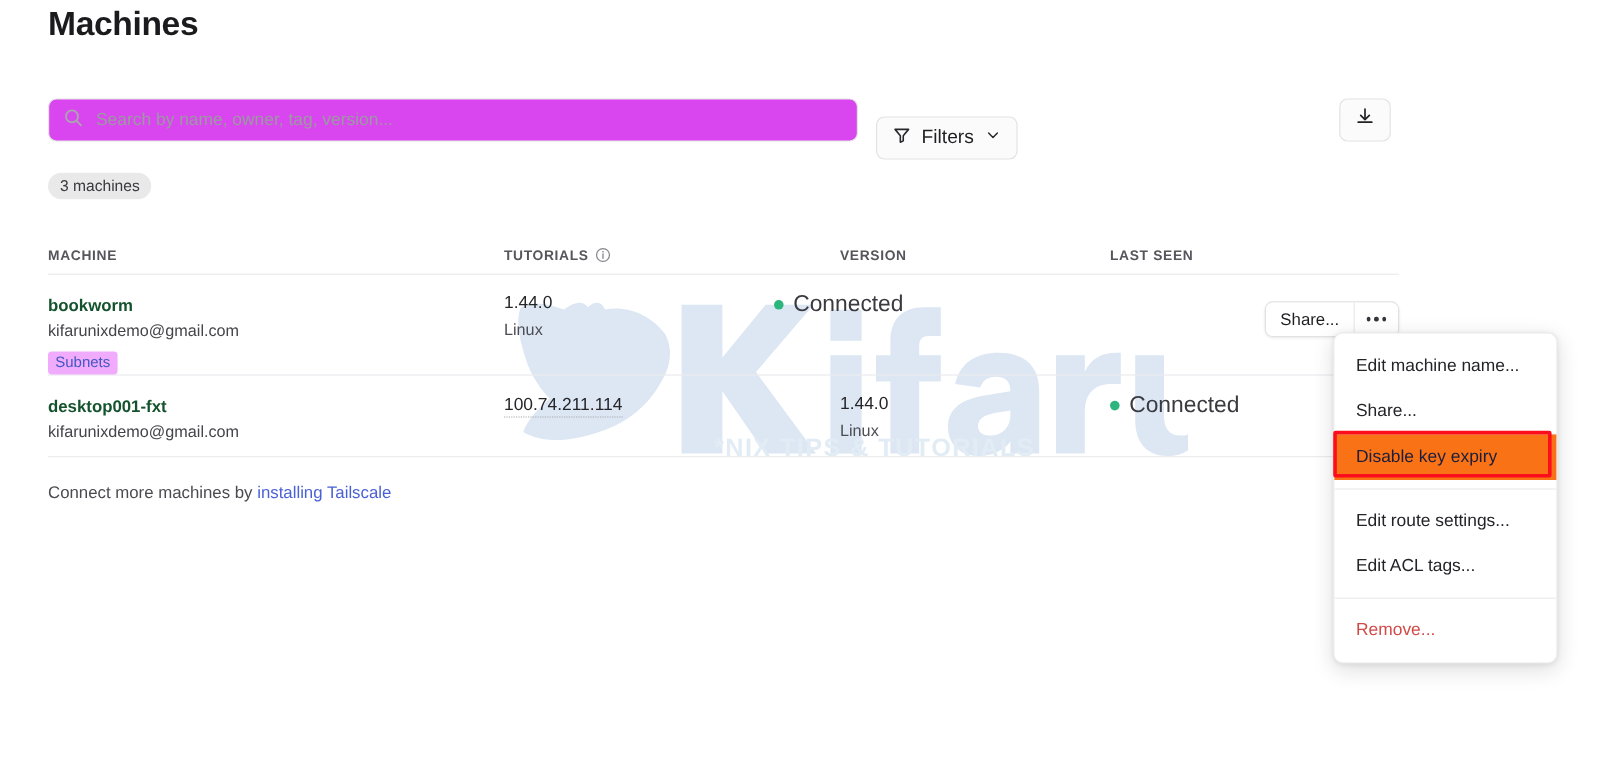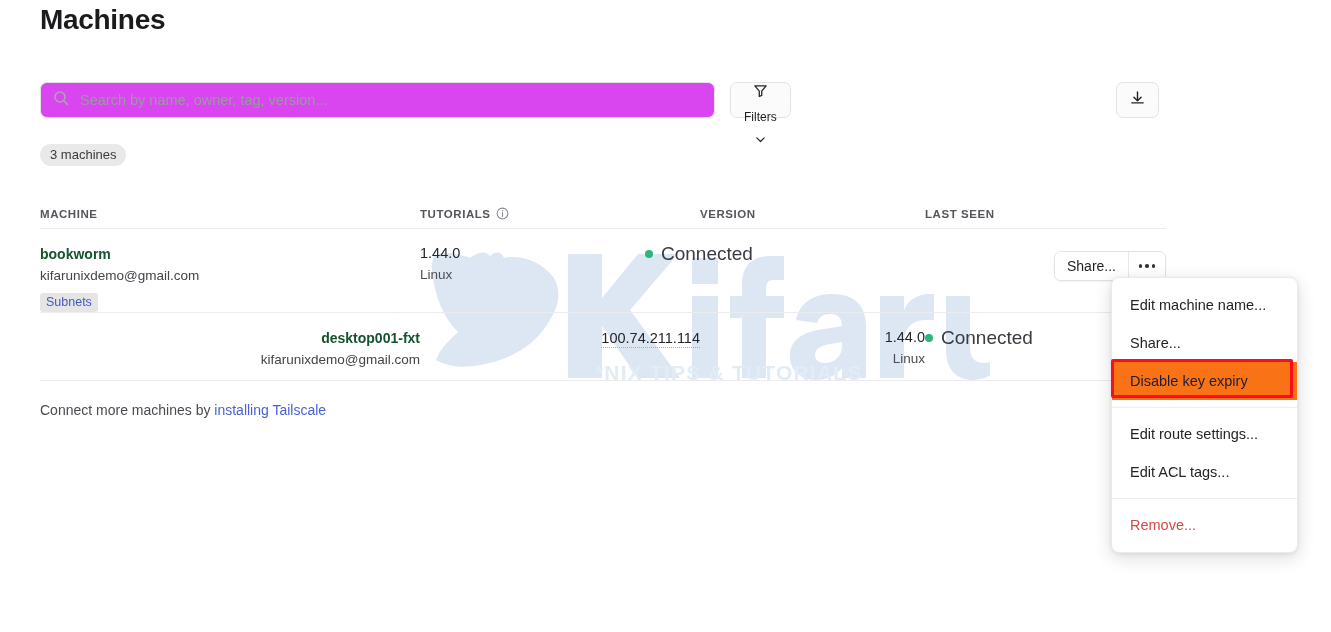--- a/index.html
+++ b/index.html
@@ -57,33 +57,32 @@
     flex: 1;
     font-family: "Liberation Sans", sans-serif;
     font-size: 14.5px;
     color: #2a2a2d;
     background: transparent;
   }
   .search-box input::placeholder { color: #9a9a9f; }
 
   .filters-btn {
     position: absolute;
-    left: 730px; top: 82px;
+    left: 730px; top: 97px;
     height: 36px;
     padding: 0 13px;
     border: 1px solid #e3e3e5;
     border-radius: 7px;
     background: #fbfbfb;
     display: flex;
     align-items: center;
     gap: 9px;
     cursor: pointer;
-    font-size: 12px;
+    font-size: 16px;
     color: #1f1f22;
-    flex-direction: column;
   }
   .filters-btn .label { font-weight: 500; }
 
   .export-btn {
     position: absolute;
     left: 1116px; top: 82px;
     width: 43px; height: 36px;
     border: 1px solid #e3e3e5;
     border-radius: 7px;
     background: #fbfbfb;
@@ -132,38 +131,38 @@
   .col-lastseen { flex: 1; }
 
   .trow {
     display: flex;
     align-items: flex-start;
     border-bottom: 1px solid #ececee;
     position: relative;
     min-height: 77px;
     padding-top: 16px;
   }
-  .trow.r2 { min-height: 68px; text-align: right; }
+  .trow.r2 { min-height: 68px; }
 
   .m-name {
     font-size: 14px;
     font-weight: bold;
     color: #14532d;
     line-height: 18px;
   }
   .m-owner {
     font-size: 13.5px;
     color: #44444a;
     margin-top: 5px;
     line-height: 16px;
   }
   .tag-subnets {
     display: inline-block;
     margin-top: 9px;
-    background: #e5e5e5;
+    background: #f0abfc;
     color: #4458c4;
     font-size: 12.5px;
     border-radius: 3px;
     padding: 2px 6px 3px 6px;
   }
 
   .addr {
     font-size: 14.5px;
     color: #25252a;
     border-bottom: 1px dotted #a9a9b0;

